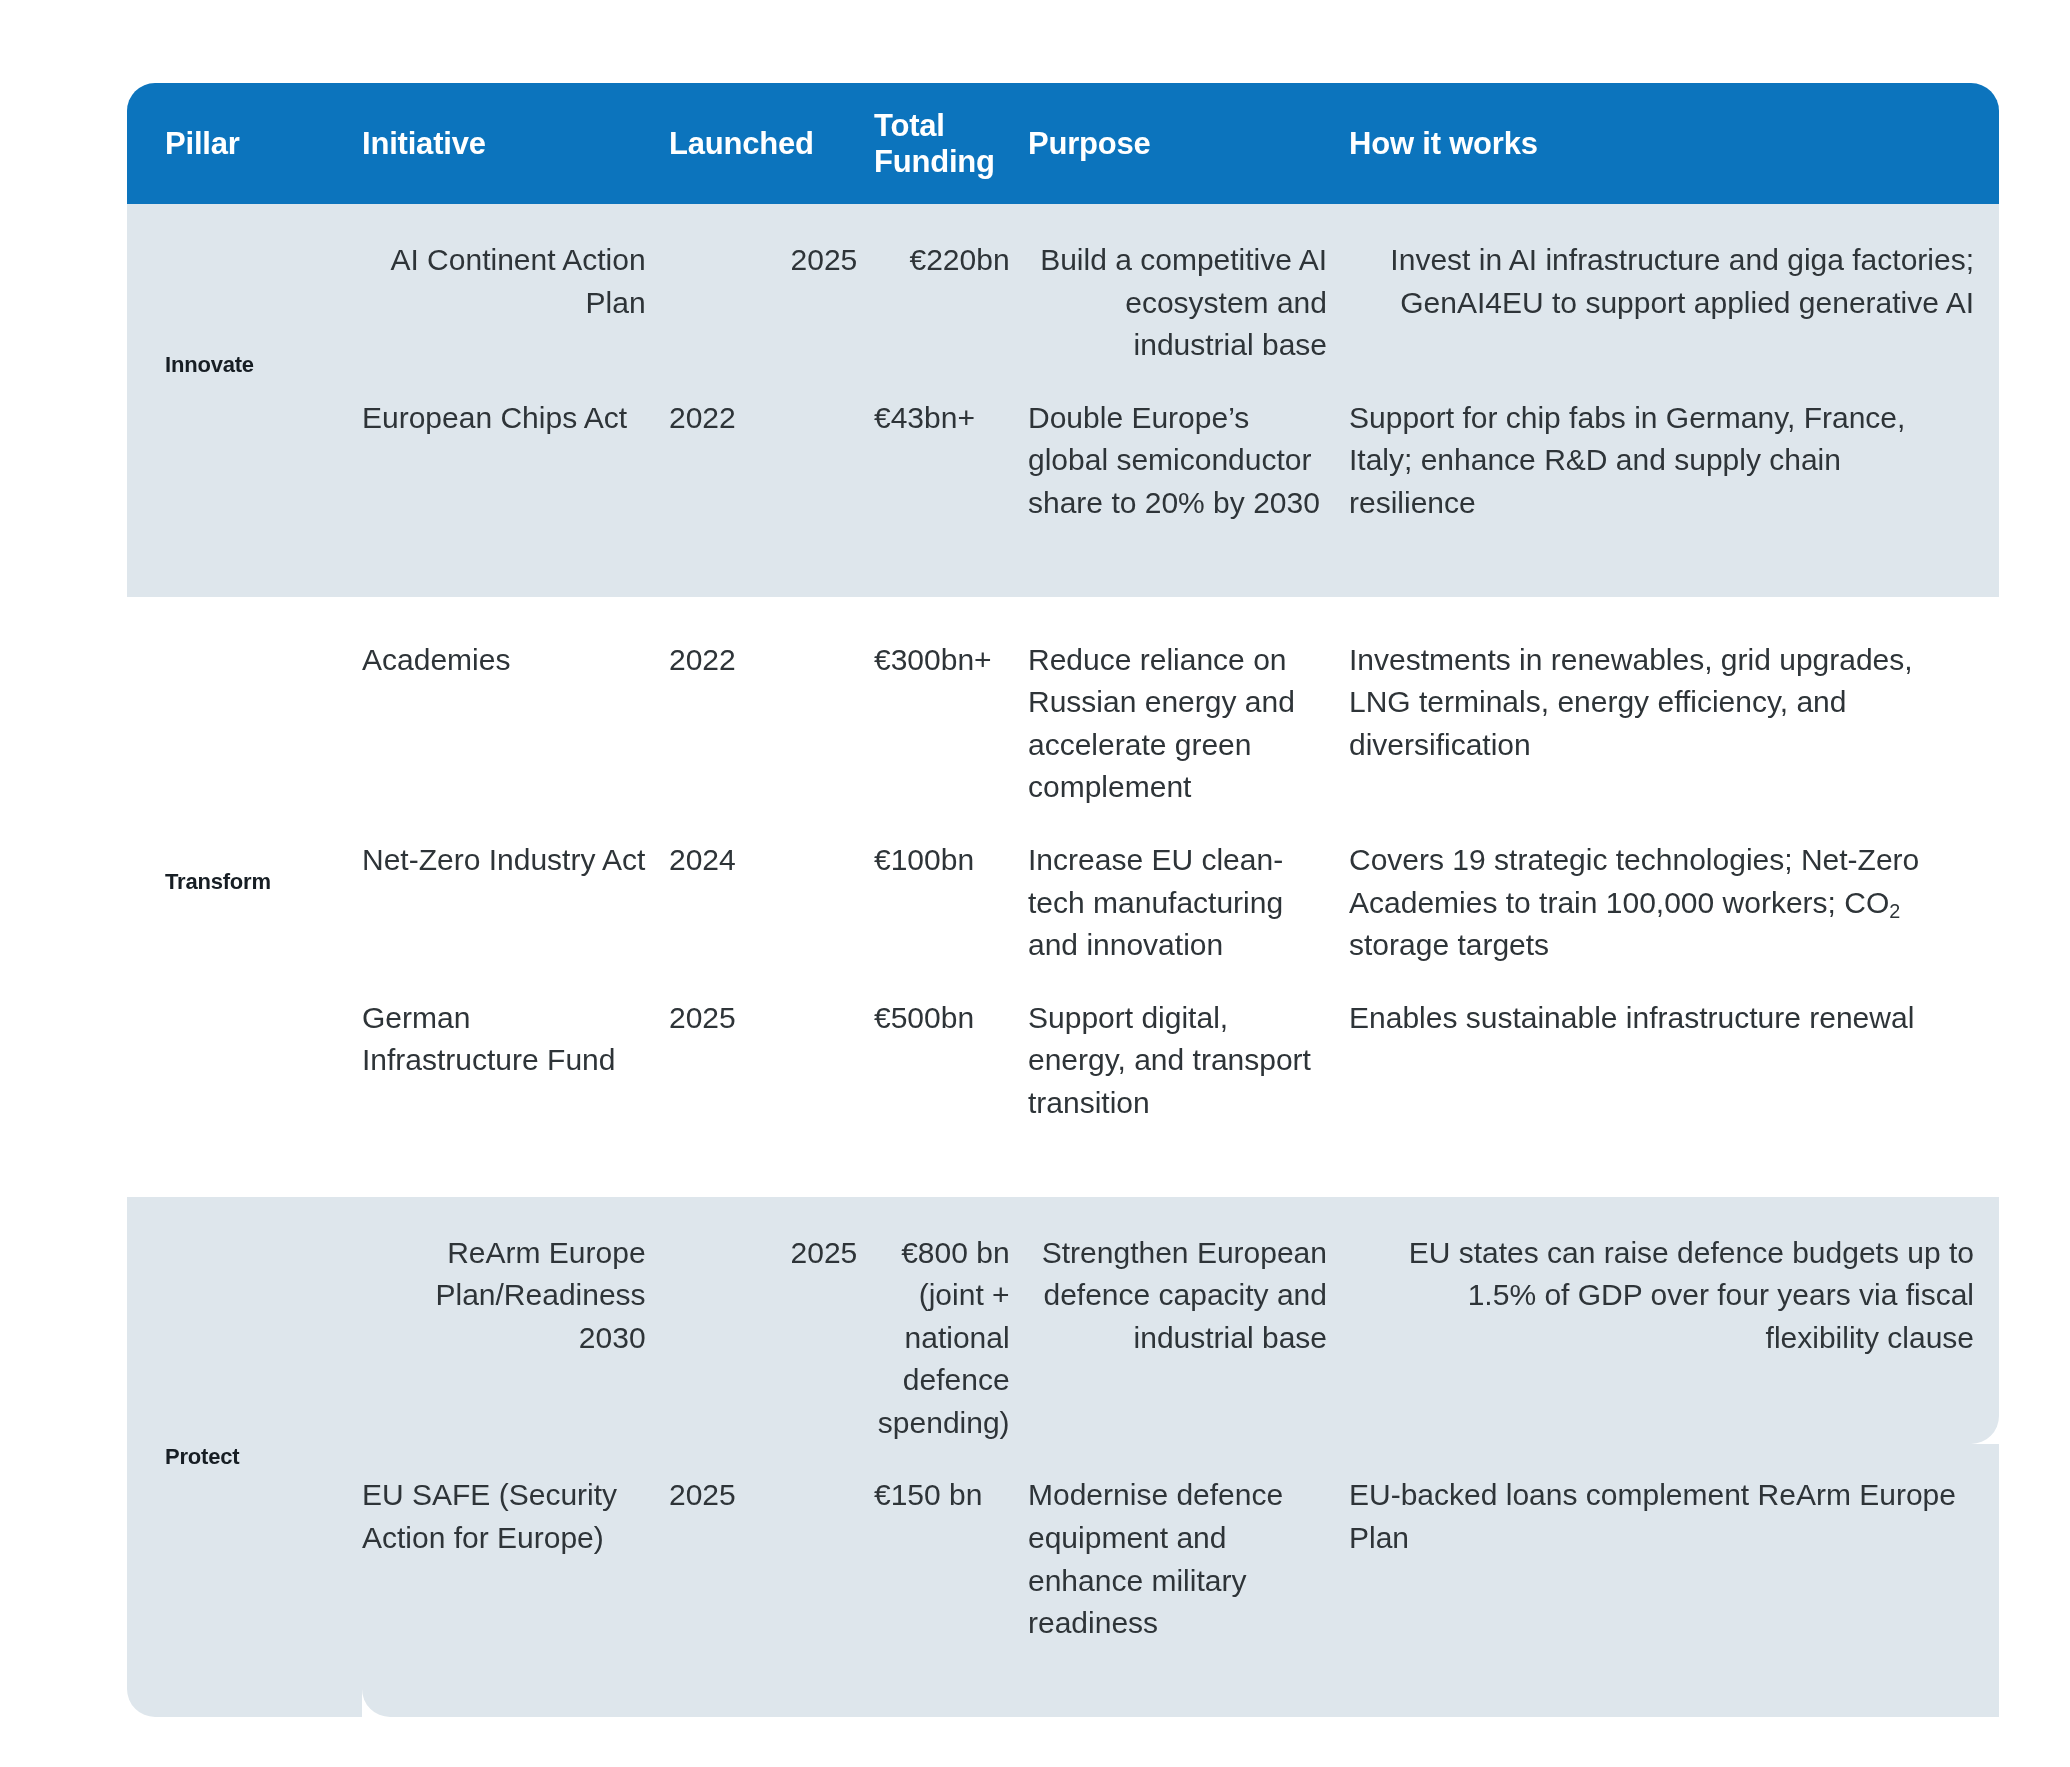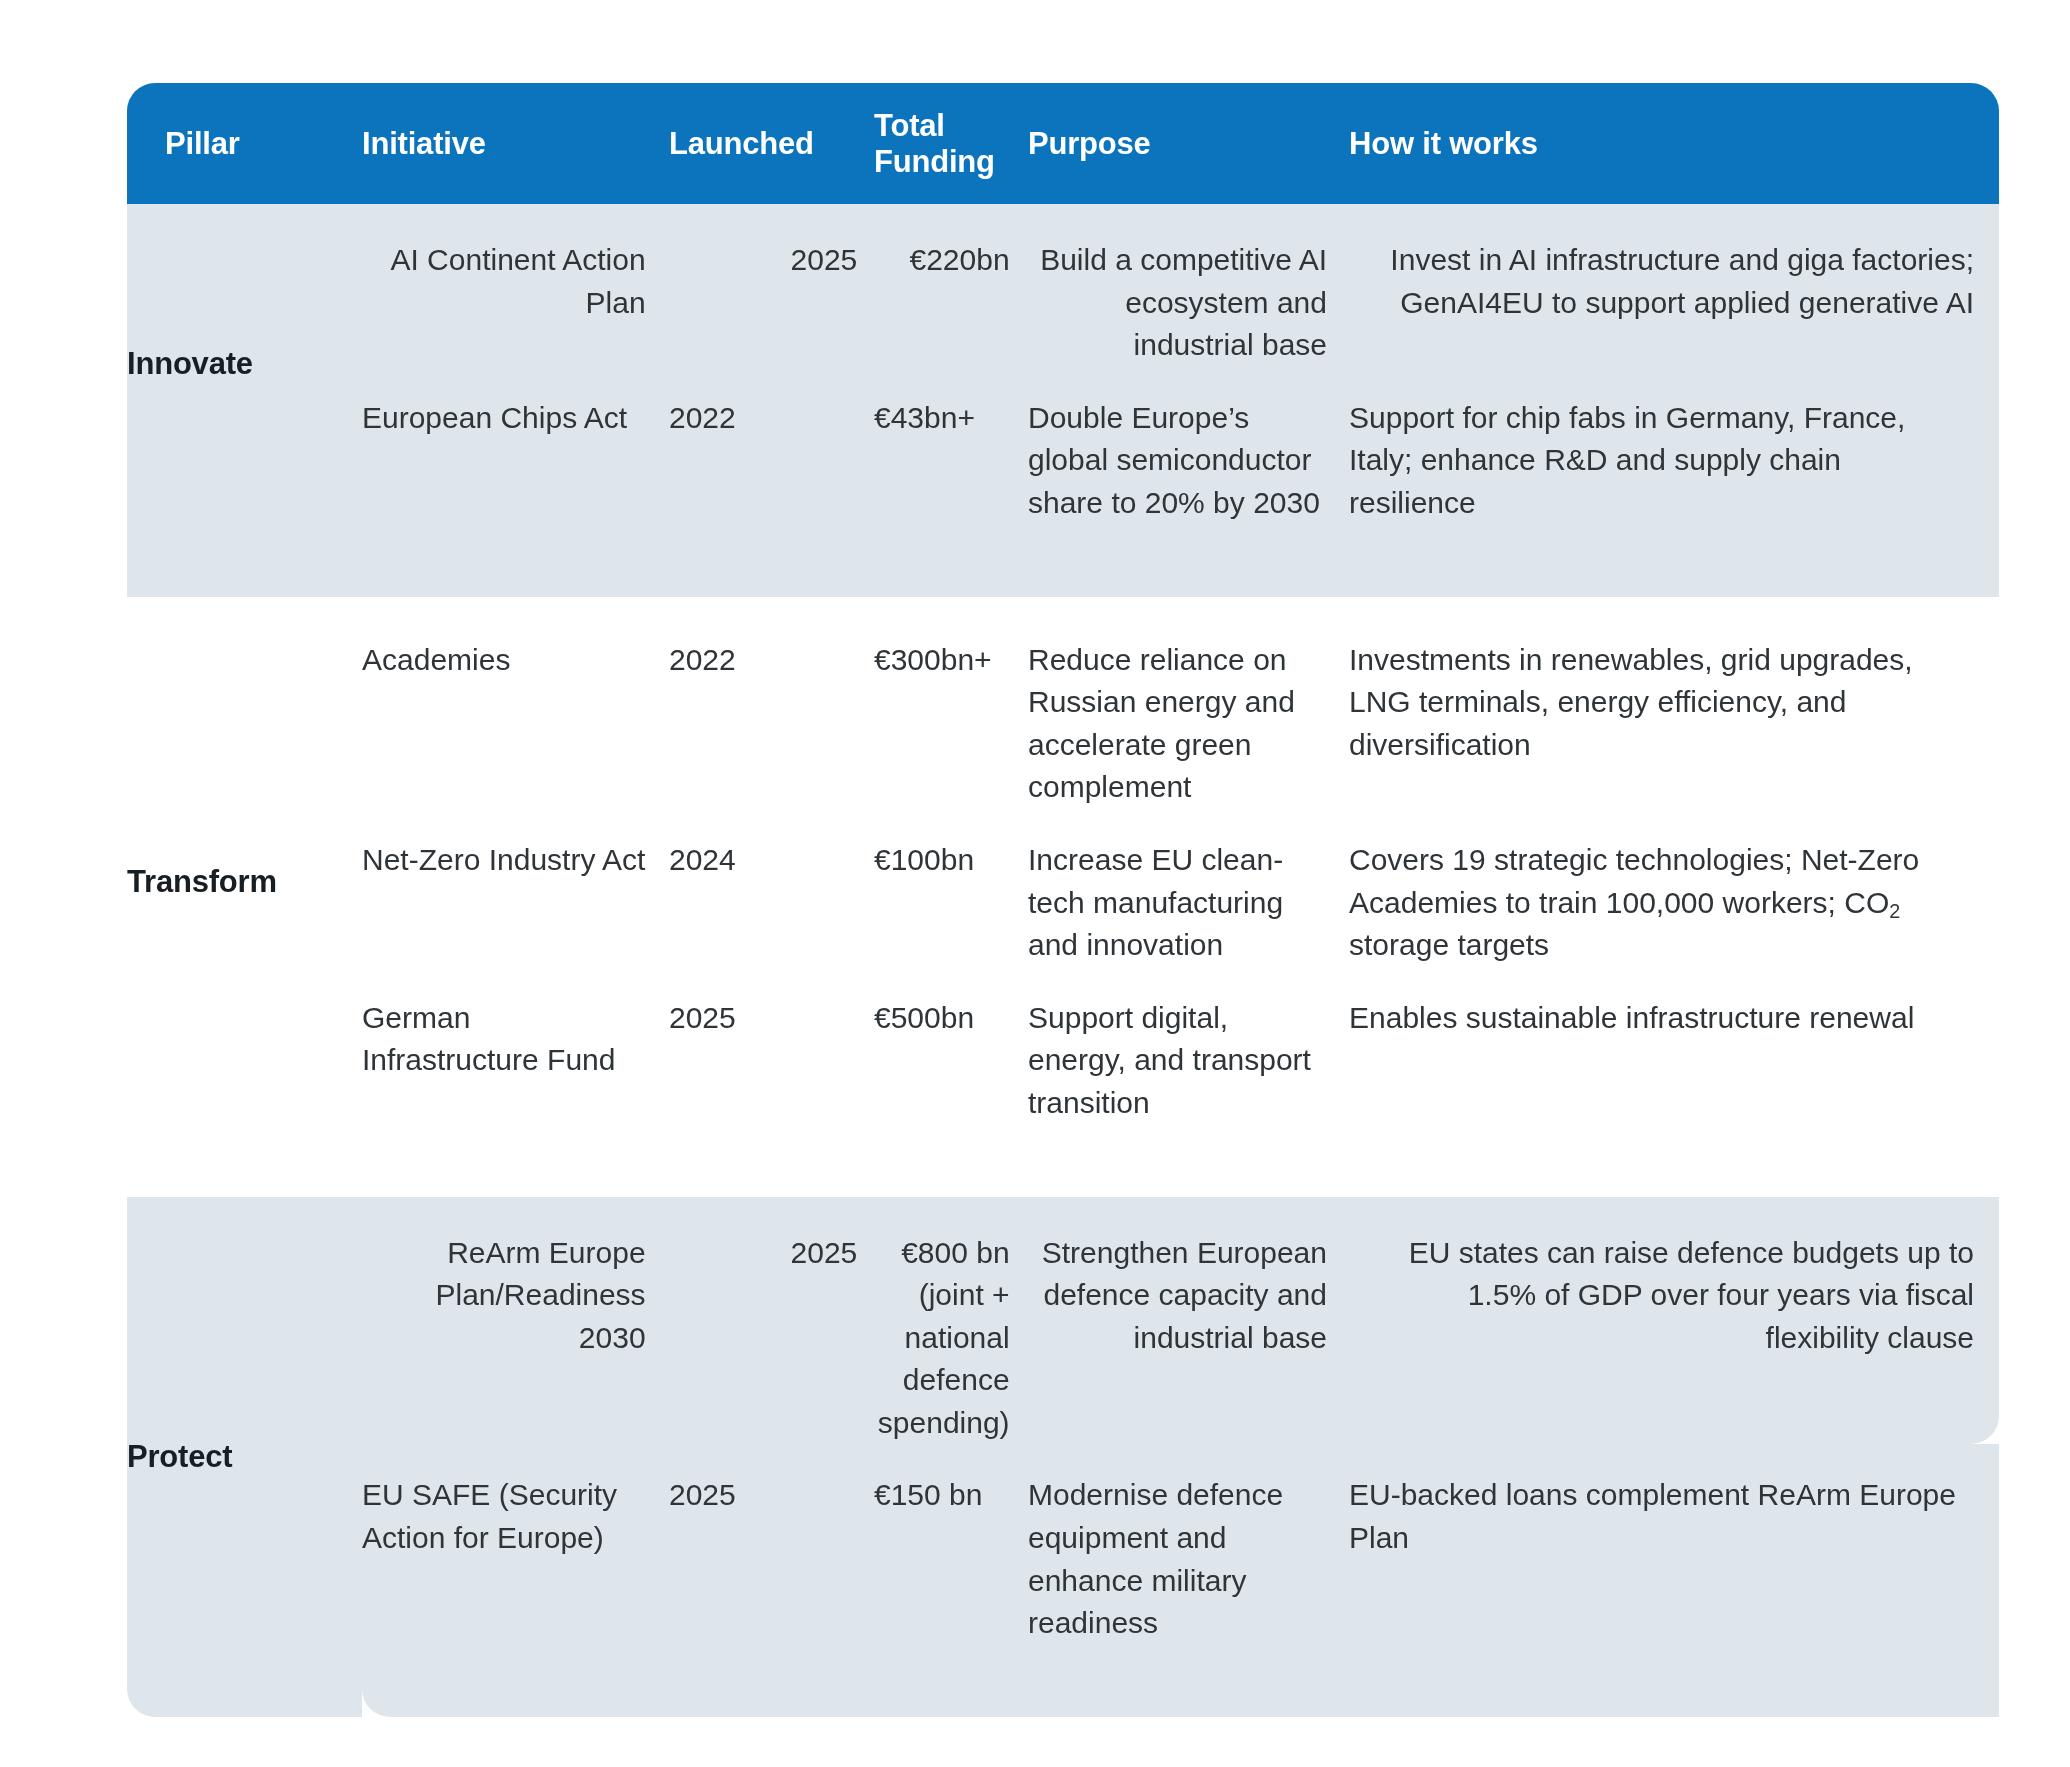--- a/index.html
+++ b/index.html
@@ -73,23 +73,24 @@
 
   .band-shade td { background: #dee6ec; }
   .band-plain td { background: #ffffff; }
 
   .band-shade.first-band td:first-child { }
   .band-shade.last-band  td:first-child { border-bottom-left-radius: 28px; margin-left: 36px; }
   .band-shade.last-band  td:last-child  { border-bottom-right-radius: 28px; }
 
   td.cell-pillar {
     font-weight: 700;
-    font-size: 31px;
+    font-size: 22px;
     color: #171e24;
     vertical-align: middle;
+    padding-left: 38px;
     letter-spacing: -0.2px;
   }
   td.cell-initiative { padding-right: 23.4px; }
   td.cell-launched   { padding-right: 16.7px; }
   td.cell-funding    { padding-right: 18.4px; }
   td.cell-purpose    { padding-right: 22px; }
   td.cell-how        { padding-right: 25px; }
 
   
   .row-pad-top    { padding-top: 35px !important; text-align: right; }

